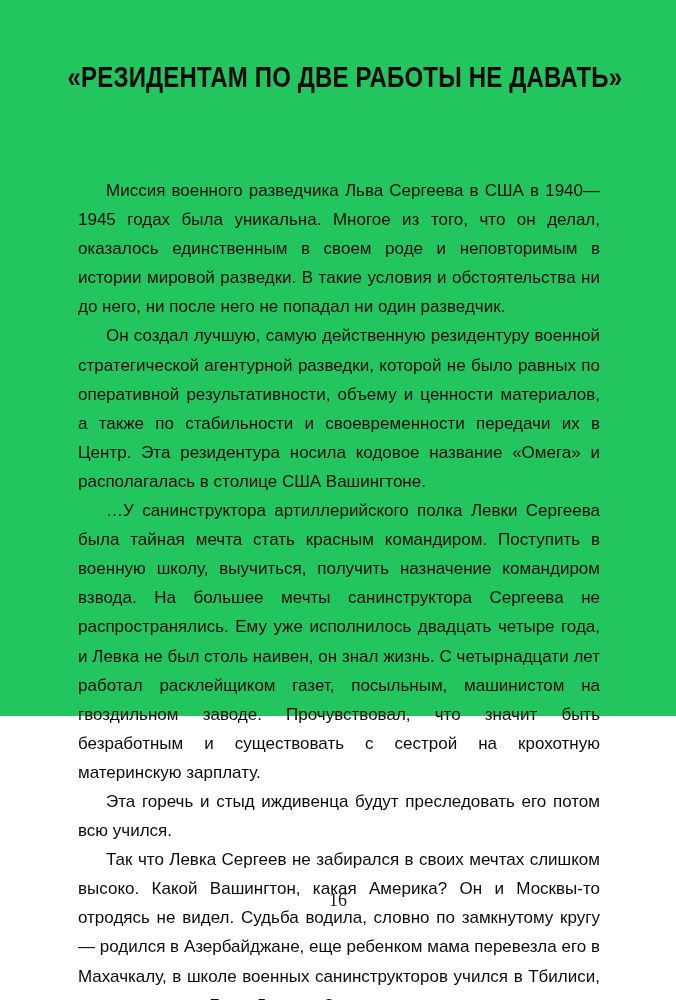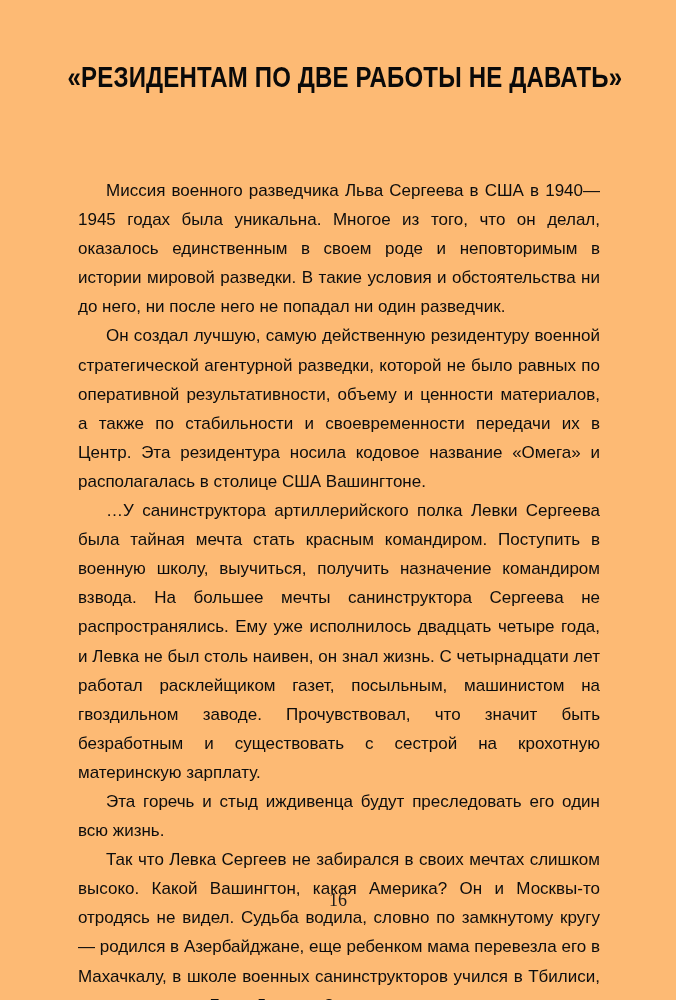--- a/index.html
+++ b/index.html
@@ -14,22 +14,22 @@
     overflow: hidden;
     font-family: "Liberation Serif", "DejaVu Serif", serif;
     color: #000000;
     -webkit-font-smoothing: antialiased;
   }
 
   .page {
     position: absolute;
     inset: 0;
     width: 676px;
-    height: 1000px;
-    background: #fdba74;
+    height: 716px;
+    background: #22c55e;
   }
 
   
   .chapter-title {
     position: absolute;
     left: 0;
     top: 39px;
     width: 676px;
     text-align: center;
     font-family: "Liberation Sans Narrow", "Liberation Sans", "DejaVu Sans", sans-serif;
@@ -87,19 +87,19 @@
 <body>
 
 <div class="page">
 
   <h1 class="chapter-title">«РЕЗИДЕНТАМ ПО ДВЕ РАБОТЫ НЕ ДАВАТЬ»</h1>
 
   <div class="body-block">
     <p>Миссия военного разведчика Льва Сергеева в США в 1940—1945 годах была уникальна. Многое из того, что он делал, оказалось единственным в своем роде и неповторимым в истории мировой разведки. В такие условия и обстоятельства ни до него, ни после него не попадал ни один разведчик.</p>
     <p>Он создал лучшую, самую действенную резидентуру военной стратегической агентурной разведки, которой не было равных по оперативной результативности, объему и ценности материалов, а также по стабильности и своевременности передачи их в Центр. Эта резидентура носила кодовое название «Омега» и располагалась в столице США Вашингтоне.</p>
     <p>…У санинструктора артиллерийского полка Левки Сергеева была тайная мечта стать красным командиром. Поступить в военную школу, выучиться, получить назначение командиром взвода. На большее мечты санинструктора Сергеева не распространялись. Ему уже исполнилось двадцать четыре года, и Левка не был столь наивен, он знал жизнь. С четырнадцати лет работал расклейщиком газет, посыльным, машинистом на гвоздильном заводе. Прочувствовал, что значит быть безработным и существовать с сестрой на крохотную материнскую зарплату.</p>
-    <p>Эта горечь и стыд иждивенца будут преследовать его один всю жизнь.</p>
+    <p>Эта горечь и стыд иждивенца будут преследовать его потом всю учился.</p>
     <p>Так что Левка Сергеев не забирался в своих мечтах слишком высоко. Какой Вашингтон, какая Америка? Он и Москвы-то отродясь не видел. Судьба водила, словно по замкнутому кругу — родился в Азербайджане, еще ребенком мама перевезла его в Махачкалу, в школе военных санинструкторов учился в Тбилиси, потом служил в Баку. Дальше Закавказья мира для него пока не существовало.</p>
   </div>
 
   <div class="folio">16</div>
 
 </div>
 
 </body></html>

